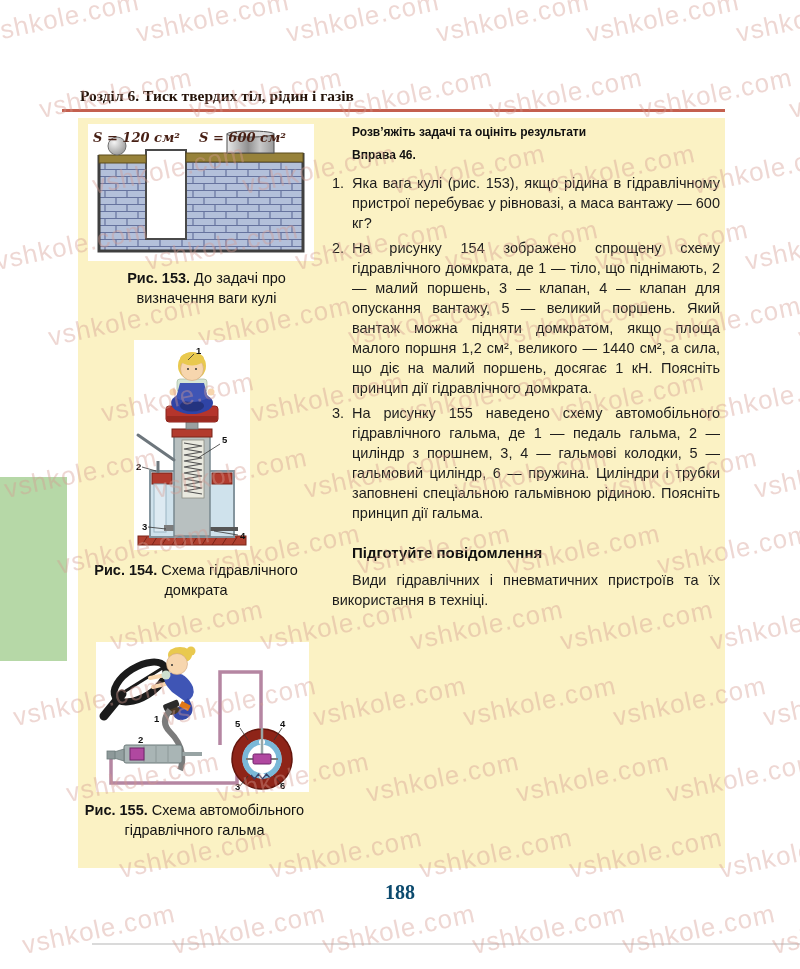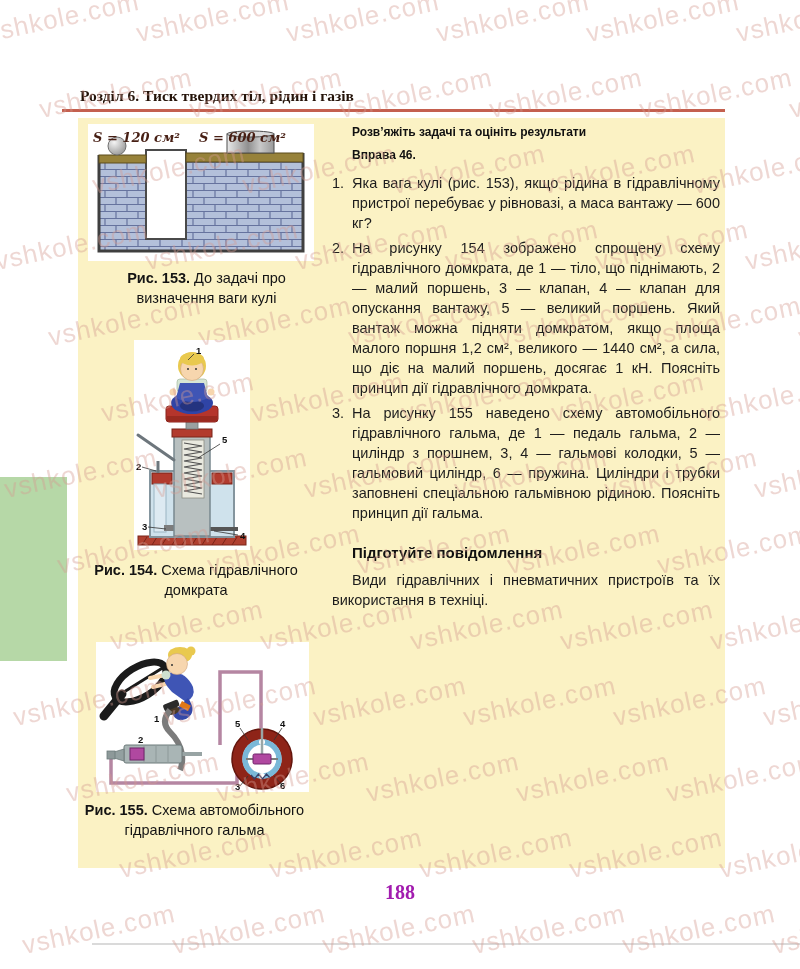--- a/index.html
+++ b/index.html
@@ -54,21 +54,21 @@
     font-size:14.5px;line-height:20px;text-align:justify;color:#1d1d1d;
   }
   .problems .num{position:absolute;left:0;top:0;}
   .msg-head{margin:21px 0 9px 20px;font-size:15px;font-weight:bold;color:#111;}
   .msg-text{
     margin:0;font-size:14.5px;line-height:20px;text-align:justify;text-indent:20px;color:#1d1d1d;
   }
   
   .page-number{
     position:absolute;left:0;right:0;top:881px;text-align:center;
-    font-family:"Liberation Serif",serif;font-weight:bold;font-size:20px;color:#a21caf;
+    font-family:"Liberation Serif",serif;font-weight:bold;font-size:20px;color:#0c4a6e;
   }
   .scan-line{position:absolute;left:92px;top:943px;width:708px;height:2px;background:#dadada;}
   
   .svg-area-label{
     font-family:"DejaVu Serif",serif;font-style:italic;font-weight:bold;
     font-size:13px;fill:#471f14;
   }
   .svg-part-label{
     font-family:"Liberation Sans",sans-serif;font-weight:bold;font-size:9.5px;fill:#101010;
   }

